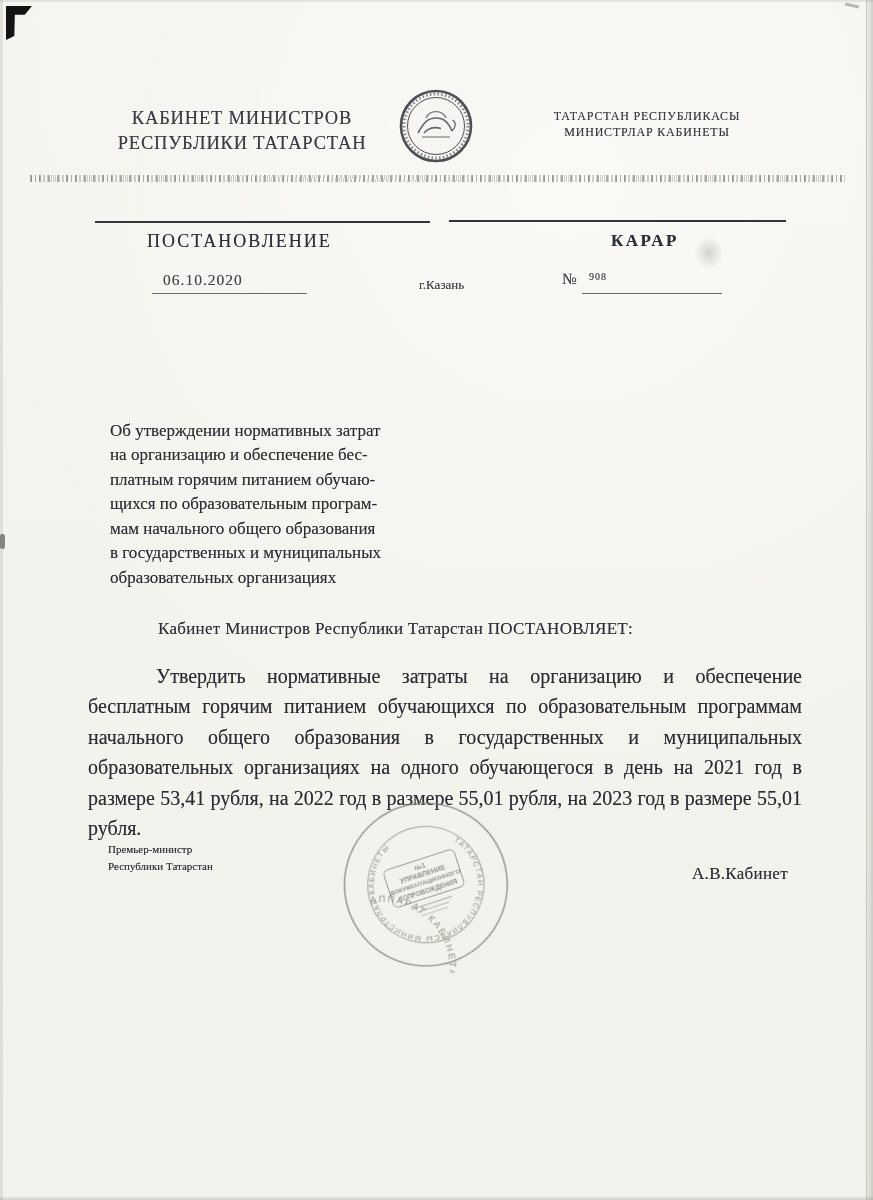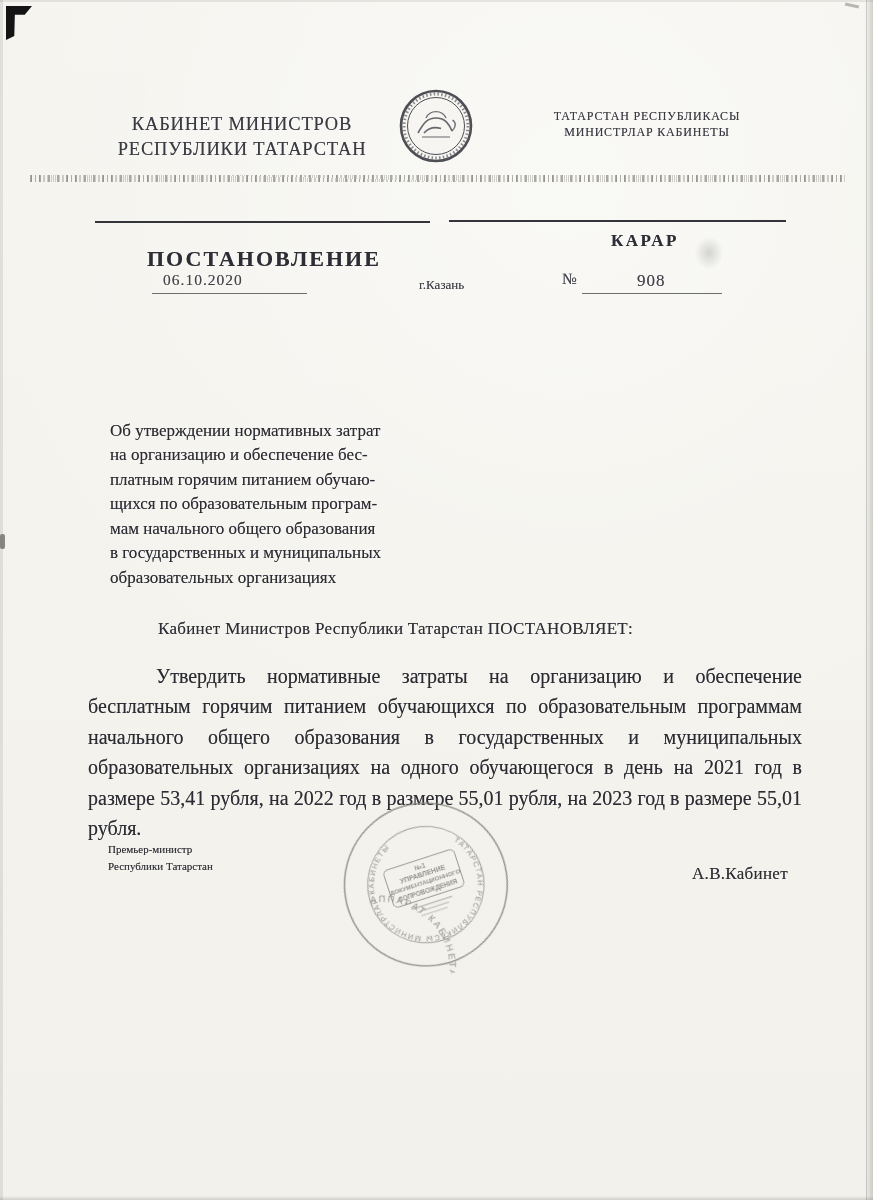--- a/index.html
+++ b/index.html
@@ -17,47 +17,47 @@
       linear-gradient(#f5f4ef, #f2f1eb);
     overflow: hidden;
     font-family: "Liberation Serif", "DejaVu Serif", serif;
     color: #2d2d35;
   }
   .abs { position: absolute; }
   .doc-text { text-shadow: 0 0 0.6px rgba(45,45,53,0.5); }
   .multiline { white-space: pre-line; }
 
   
-  .org-left  { left: 116px; top: 112px; width: 252px; text-align: center;
+  .org-left  { left: 116px; top: 106px; width: 252px; text-align: center;
                font-size: 18.5px; letter-spacing: 0.8px; line-height: 1.35; color: #3a3a43; }
   .org-right { left: 492px; top: 108px; width: 310px; text-align: center;
                font-size: 12px; letter-spacing: 0.8px; line-height: 1.35; color: #3a3a43; }
   .emblem    { left: 398px; top: 88px; }
 
   
   .noise-band {
     left: 30px; top: 175px; width: 815px; height: 7px;
     background:
       repeating-linear-gradient(88deg, rgba(105,103,97,.55) 0 2px, transparent 2px 5px, rgba(105,103,97,.3) 5px 6px, transparent 6px 9px),
       repeating-linear-gradient(-87deg, rgba(130,128,120,.35) 0 1px, transparent 1px 4px);
     filter: blur(.4px);
   }
 
   .rule { height: 2px; background: #34343b; top: 221px; }
   .rule-left  { left: 95px;  width: 335px; }
   .rule-right { left: 449px; width: 337px; top: 220px; }
 
-  .doc-type-ru { left: 147px; top: 246px; font-size: 22px; font-weight: bold; letter-spacing: 2px; }
+  .doc-type-ru { left: 147px; top: 231px; font-size: 18px; font-weight: normal; letter-spacing: 2px; }
   .doc-type-tt { left: 611px; top: 231px; font-size: 17px; font-weight: bold; letter-spacing: 2.5px; }
 
   .date-value  { left: 163px; top: 271px; font-size: 15.5px; letter-spacing: 1px; color: #44444c; }
   .date-line   { left: 152px; top: 293px; width: 155px; height: 1.4px; background: #53535a; opacity: .85; }
   .place-label { left: 419px; top: 277px; font-size: 13px; color: #3f3f47; }
   .num-sign    { left: 562px; top: 270px; font-size: 15.5px; color: #44444c; }
-  .num-value   { left: 589px; top: 271px; font-size: 17px; letter-spacing: 1px; color: #44444c; margin-left: 48px; }
+  .num-value   { left: 589px; top: 271px; font-size: 10px; letter-spacing: 1px; color: #44444c; }
   .num-line    { left: 582px; top: 293px; width: 140px; height: 1.4px; background: #53535a; opacity: .85; }
 
   .subject { left: 110px; top: 419px; width: 312px; font-size: 17px; line-height: 1.44; color: #2b2b33; }
 
   .intro { left: 158px; top: 619px; font-size: 17px; letter-spacing: 0.3px; }
 
   .body-par { left: 88px; top: 661px; width: 714px; font-size: 20px; line-height: 1.52;
               text-align: justify; text-indent: 68px; color: #2b2b33; }
 
   .sig-pos  { left: 108px; top: 841px; font-size: 11px; line-height: 1.5; }

